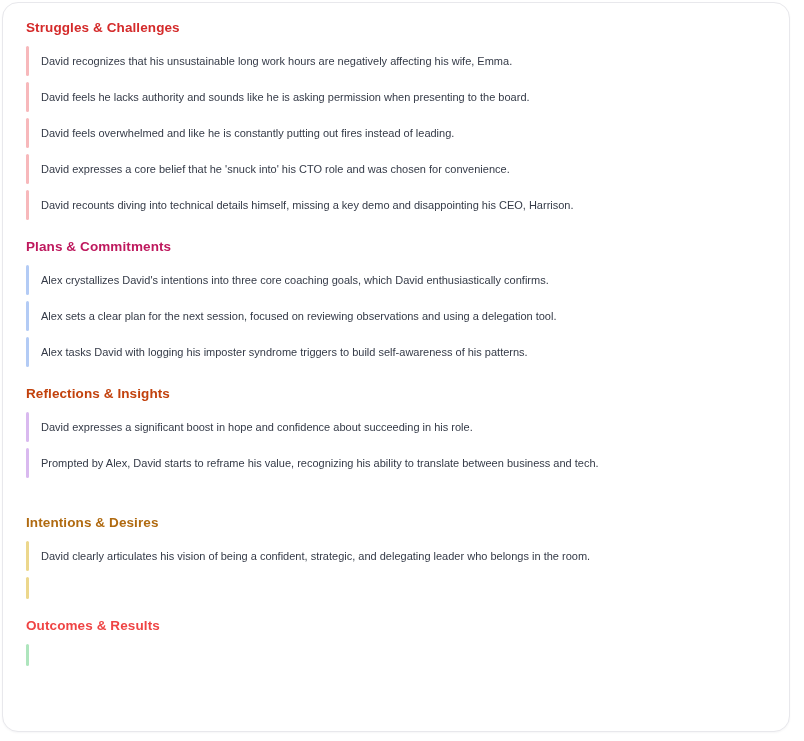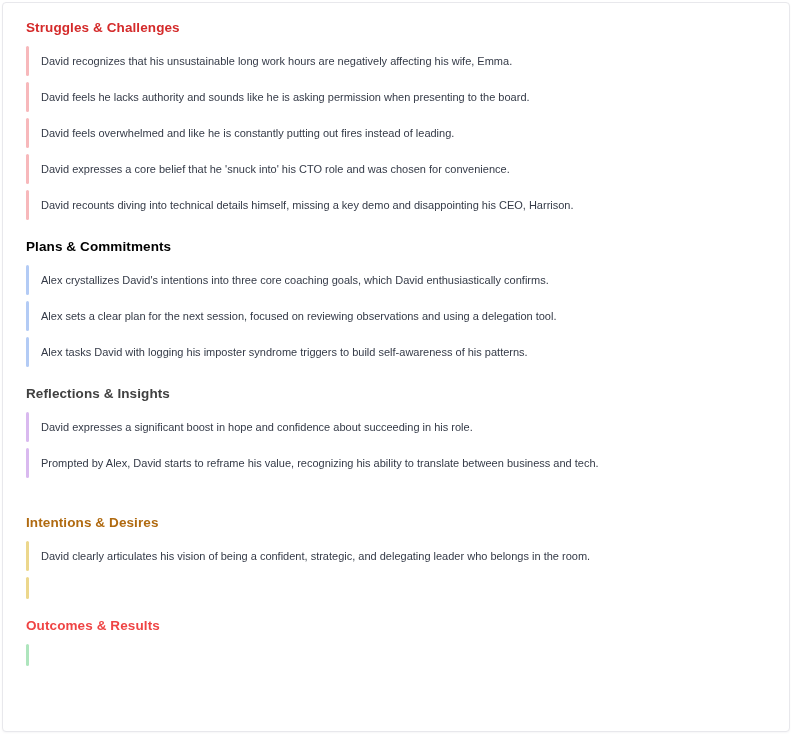--- a/index.html
+++ b/index.html
@@ -16,21 +16,21 @@
 
   #card {
     position: absolute;
     left: 2px;
     top: 2px;
     width: 788px;
     height: 730px;
     box-sizing: border-box;
     background: #ffffff;
     border: 1px solid #e8e8ec;
-    border-radius: 4px;
+    border-radius: 16px;
     box-shadow: 0 1px 2px rgba(16, 24, 40, 0.04);
     overflow: hidden;
   }
 
   #sections {
     padding: 16px 18px 10px 21px;
   }
 
   .section {
     margin-bottom: 18px;
@@ -76,24 +76,24 @@
     font-size: 11px;
     line-height: 22px;
     color: #343a47;
     padding-right: 10px;
   }
 
   
   .theme-red .section-heading   { color: #d42a2a; }
   .theme-red .item-bar          { background: #f7b8bb; }
 
-  .theme-blue .section-heading  { color: #000000; }
+  .theme-blue .section-heading  { color: #be185d; }
   .theme-blue .item-bar         { background: #b3cbf5; }
 
-  .theme-purple .section-heading{ color: #404040; }
+  .theme-purple .section-heading{ color: #c2410c; }
   .theme-purple .item-bar       { background: #d9b9ef; }
 
   .theme-amber .section-heading { color: #b06a10; margin-top: 36px; }
   .theme-amber .item-bar        { background: #ecd78c; }
 
   .theme-green .section-heading { color: #ef4444; }
   .theme-green .item-bar        { background: #aee5bd; }
 </style>
 </head>
 <body>

